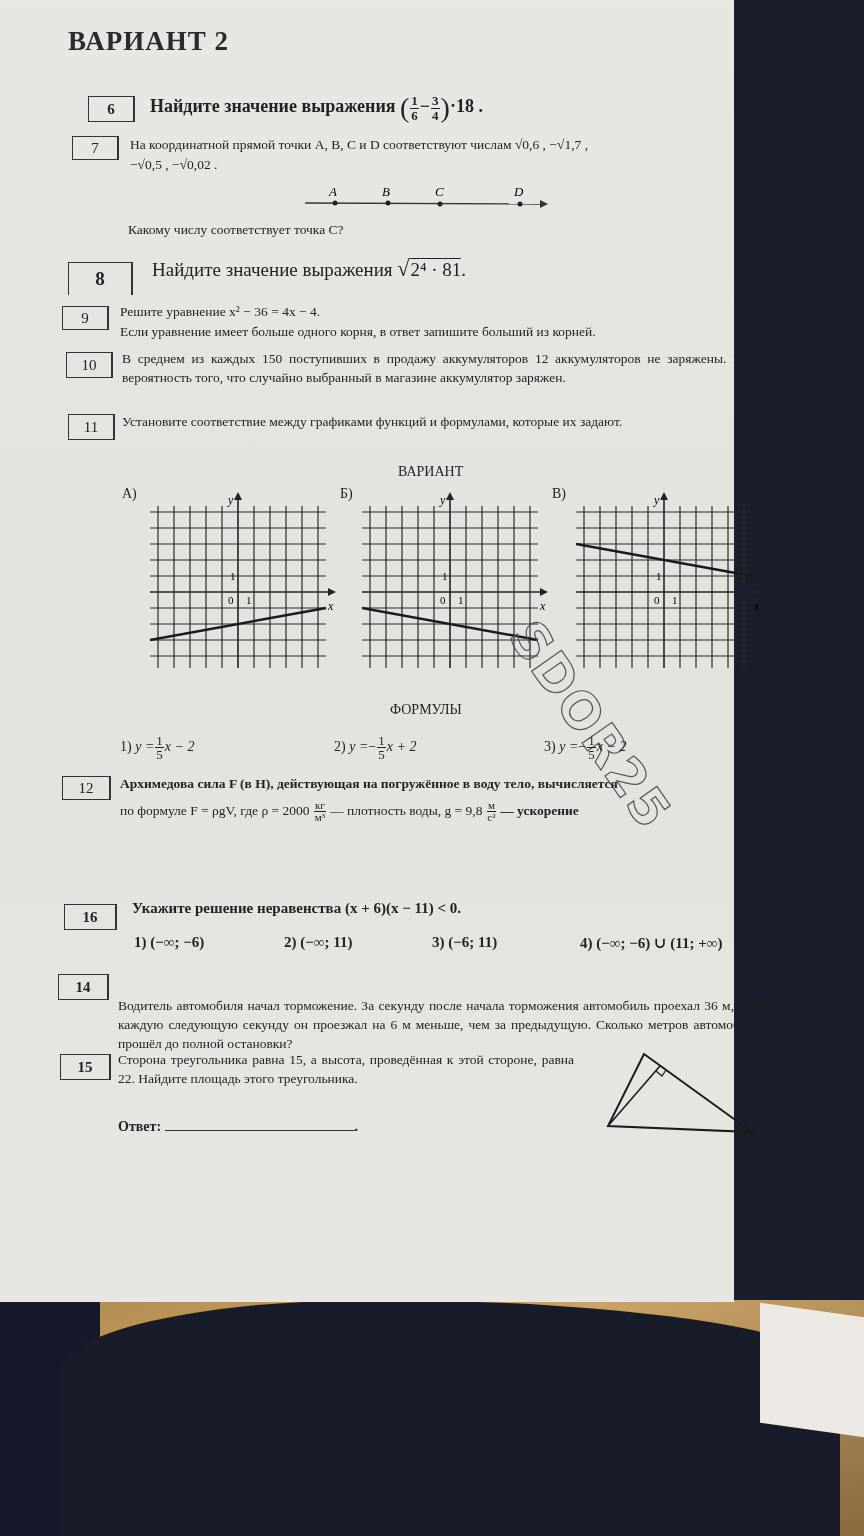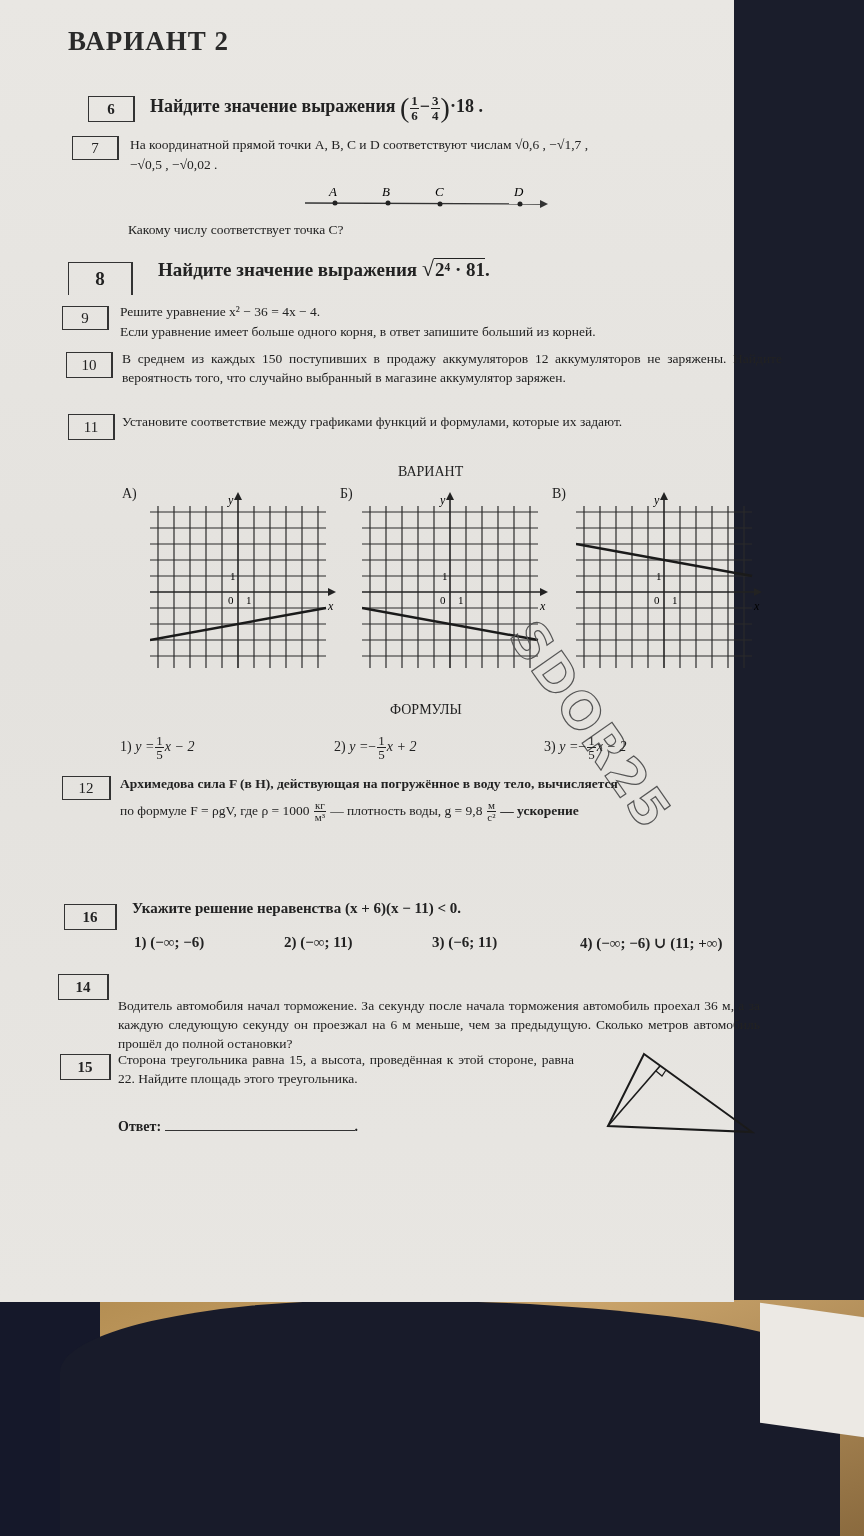--- a/index.html
+++ b/index.html
@@ -54,21 +54,21 @@
     <circle cx="140" cy="22" r="2.5" fill="#222"></circle>
     <circle cx="220" cy="22" r="2.5" fill="#222"></circle>
     <text x="29" y="14" font-size="13" font-style="italic" font-family="Liberation Serif, serif">A</text>
     <text x="82" y="14" font-size="13" font-style="italic" font-family="Liberation Serif, serif">B</text>
     <text x="135" y="14" font-size="13" font-style="italic" font-family="Liberation Serif, serif">C</text>
     <text x="214" y="14" font-size="13" font-style="italic" font-family="Liberation Serif, serif">D</text>
   </svg>
   <div class="qtext" style="left:128px;top:220px;">Какому числу соответствует точка C?</div>
 
   <div class="qbox" style="left:68px;top:262px;width:62px;height:32px;line-height:32px;font-size:19px;border-bottom:none;">8</div>
-  <div class="abs" style="left:158px;top:256px;font-size:19px;font-weight:bold;">
+  <div class="abs" style="left:152px;top:256px;font-size:19px;font-weight:normal;">
     <span>Найдите значение выражения</span>
     <span style="font-size:22px;">√</span><span class="sqrt">2⁴ · 81</span><span>.</span>
   </div>
 
   <div class="qbox" style="left:62px;top:306px;width:44px;height:22px;line-height:22px;font-weight:normal;">9</div>
   <div class="qtext" style="left:120px;top:302px;">Решите уравнение x² − 36 = 4x − 4.</div>
   <div class="qtext" style="left:120px;top:322px;width:680px;">Если уравнение имеет больше одного корня, в ответ запишите больший из корней.</div>
 
   <div class="qbox" style="left:66px;top:352px;width:44px;height:24px;line-height:24px;font-weight:normal;">10</div>
   <div class="qtext" style="left:122px;top:349px;width:660px;">В среднем из каждых 150 поступивших в продажу аккумуляторов 12 аккумуляторов не заряжены. Найдите вероятность того, что случайно выбранный в магазине аккумулятор заряжен.</div>
@@ -196,21 +196,21 @@
     <span class="it">y =</span><span>−</span><span class="frac" style="font-size:13px;line-height:13px;"><span class="num">1</span><span>5</span></span><span class="it">x + 2</span>
   </div>
   <div class="formula" style="left:544px;top:734px;">
     <span>3)</span>
     <span class="it">y =</span><span>−</span><span class="frac" style="font-size:13px;line-height:13px;"><span class="num">1</span><span>5</span></span><span class="it">x − 2</span>
   </div>
 
   <div class="qbox" style="left:62px;top:776px;width:46px;height:22px;line-height:22px;font-weight:normal;">12</div>
   <div class="qtext" style="left:120px;top:774px;width:666px;font-weight:bold;">Архимедова сила F (в Н), действующая на погружённое в воду тело, вычисляется</div>
   <div class="qtext" style="left:120px;top:800px;width:680px;">
-    <span>по формуле F = ρgV, где ρ = 1000</span>
+    <span>по формуле F = ρgV, где ρ = 2000</span>
     <span class="frac"><span class="num">кг</span><span>м³</span></span>
     <span>— плотность воды, g = 9,8</span>
     <span class="frac"><span class="num">м</span><span>с²</span></span>
     <span style="font-weight:bold;">— ускорение</span>
   </div>
 
   <div class="qbox" style="left:64px;top:904px;width:50px;height:24px;line-height:24px;">16</div>
   <div class="abs" style="left:132px;top:900px;font-size:15px;font-weight:bold;">Укажите решение неравенства (x + 6)(x − 11) &lt; 0.</div>
   <div class="opt" style="left:134px;top:934px;">1) (−∞; −6)</div>
   <div class="opt" style="left:284px;top:934px;">2) (−∞; 11)</div>

